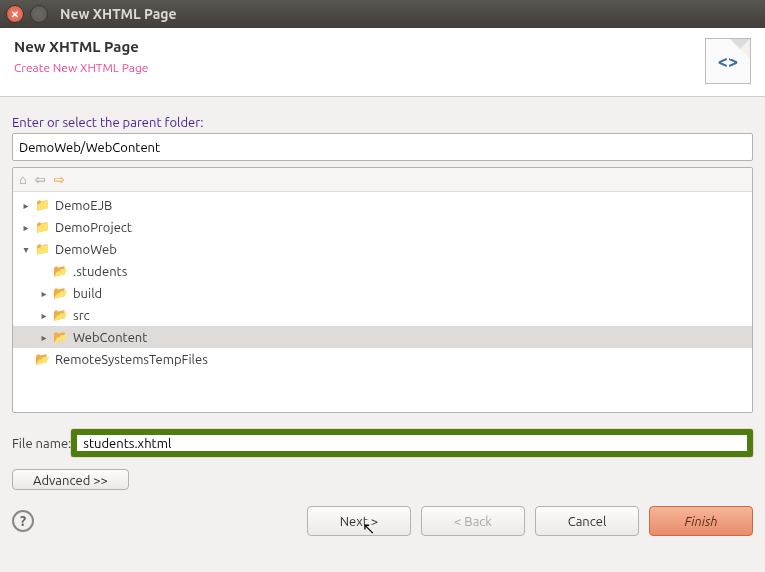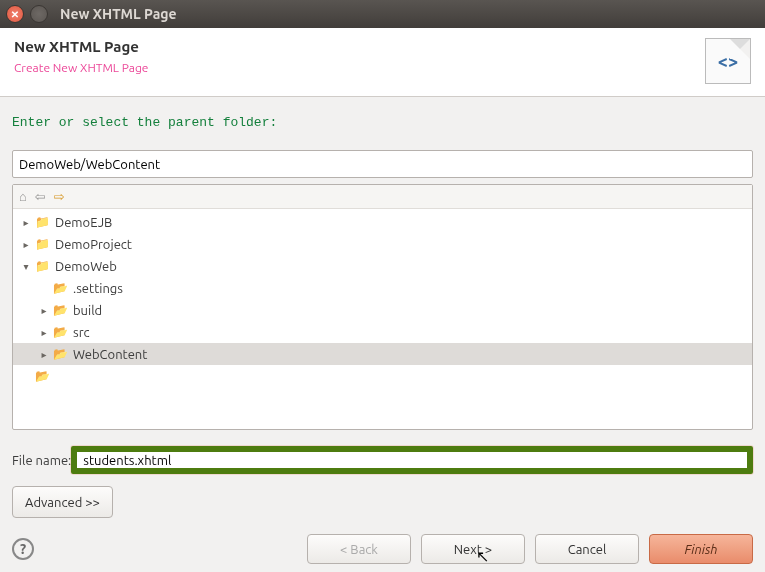--- a/index.html
+++ b/index.html
@@ -47,21 +47,21 @@
     display:flex; align-items:center; justify-content:center;
     position: relative;
   }
   .banner-icon::before{
     content:""; position:absolute; top:0; right:0;
     border-width:10px; border-style:solid;
     border-color:#ddd #f2f1f0 #fafafa #fafafa;
   }
   .banner-icon span { color:#3a6ea5; font-weight:bold; font-size:18px; }
   .content { padding: 10px 12px 0 12px; }
-  .label { margin: 8px 0 20px 0; color:#15803d;font-family:Liberation Mono, monospace; }
+  .label { margin: 8px 0 4px 0; color:#4c1d95; }
   .textfield {
     width: 100%;
     height: 28px;
     border: 1px solid #b6b1ad;
     background: #fff;
     padding: 0 6px;
     font-size: 13px;
     font-family: inherit;
     border-radius: 2px;
   }
@@ -95,21 +95,21 @@
   .twisty { width:14px; text-align:center; color:#6b6762; font-size:10px;}
   .indent { display:inline-block; }
   .node-icon { width:16px; display:inline-flex; justify-content:center; font-size:12px;}
   .folder-open { color:#d79a2b; }
   .proj { color:#5a84b8; }
   .node-label { padding-left:2px; }
   .filename-row { display:flex; align-items:center; margin-top: 16px;}
   .filename-row label { white-space:nowrap; }
   .advanced-btn {
     margin-top: 12px;
-    height: 32px; padding: 0 12px;
+    height: 21px; padding: 0 20px;
     background: linear-gradient(#fdfcfb,#eceae7);
     border:1px solid #b6b1ad; border-radius:4px;
     font-size:13px; font-family:inherit; color:#333;
   }
   .footer {
     display:flex; align-items:center; justify-content:space-between;
     padding: 16px 12px 14px 12px;
   }
   .help {
     width:22px;height:22px;border:2px solid #888;border-radius:50%;
@@ -184,21 +184,21 @@
         <div class="tree-row">
           <span class="indent" style="width: 0px;"></span>
           <span class="twisty">▾</span>
           <span class="node-icon proj">📁</span>
           <span class="node-label">DemoWeb</span>
         </div>
         <div class="tree-row">
           <span class="indent" style="width: 18px;"></span>
           <span class="twisty"></span>
           <span class="node-icon folder-open">📂</span>
-          <span class="node-label">.settings</span>
+          <span class="node-label">.students</span>
         </div>
         <div class="tree-row">
           <span class="indent" style="width: 18px;"></span>
           <span class="twisty">▸</span>
           <span class="node-icon folder-open">📂</span>
           <span class="node-label">build</span>
         </div>
         <div class="tree-row">
           <span class="indent" style="width: 18px;"></span>
           <span class="twisty">▸</span>
@@ -208,36 +208,37 @@
         <div class="tree-row selected">
           <span class="indent" style="width: 18px;"></span>
           <span class="twisty">▸</span>
           <span class="node-icon folder-open">📂</span>
           <span class="node-label">WebContent</span>
         </div>
         <div class="tree-row">
           <span class="indent" style="width: 0px;"></span>
           <span class="twisty"></span>
           <span class="node-icon folder-open">📂</span>
+          <span class="node-label">RemoteSystemsTempFiles</span>
         </div>
       </div>
   </div>
 
   <div class="filename-row">
     <label>File name:</label>
     <input class="textfield focus" type="text" value="students.xhtml" style="">
   </div>
 
   <button class="advanced-btn">Advanced &gt;&gt;</button>
 </div>
 
 <div class="footer">
   <div class="help">?</div>
   <div class="btn-row">
-    <button class="btn disabled">&lt; Back</button>
     <button class="btn" style="position:relative;">
       <span>Next &gt;</span>
       <span class="cursor" style="left:54px;top:12px;">↖</span>
     </button>
+    <button class="btn disabled">&lt; Back</button>
     <button class="btn">Cancel</button>
     <button class="btn primary">Finish</button>
   </div>
 </div>
 
 </body></html>

